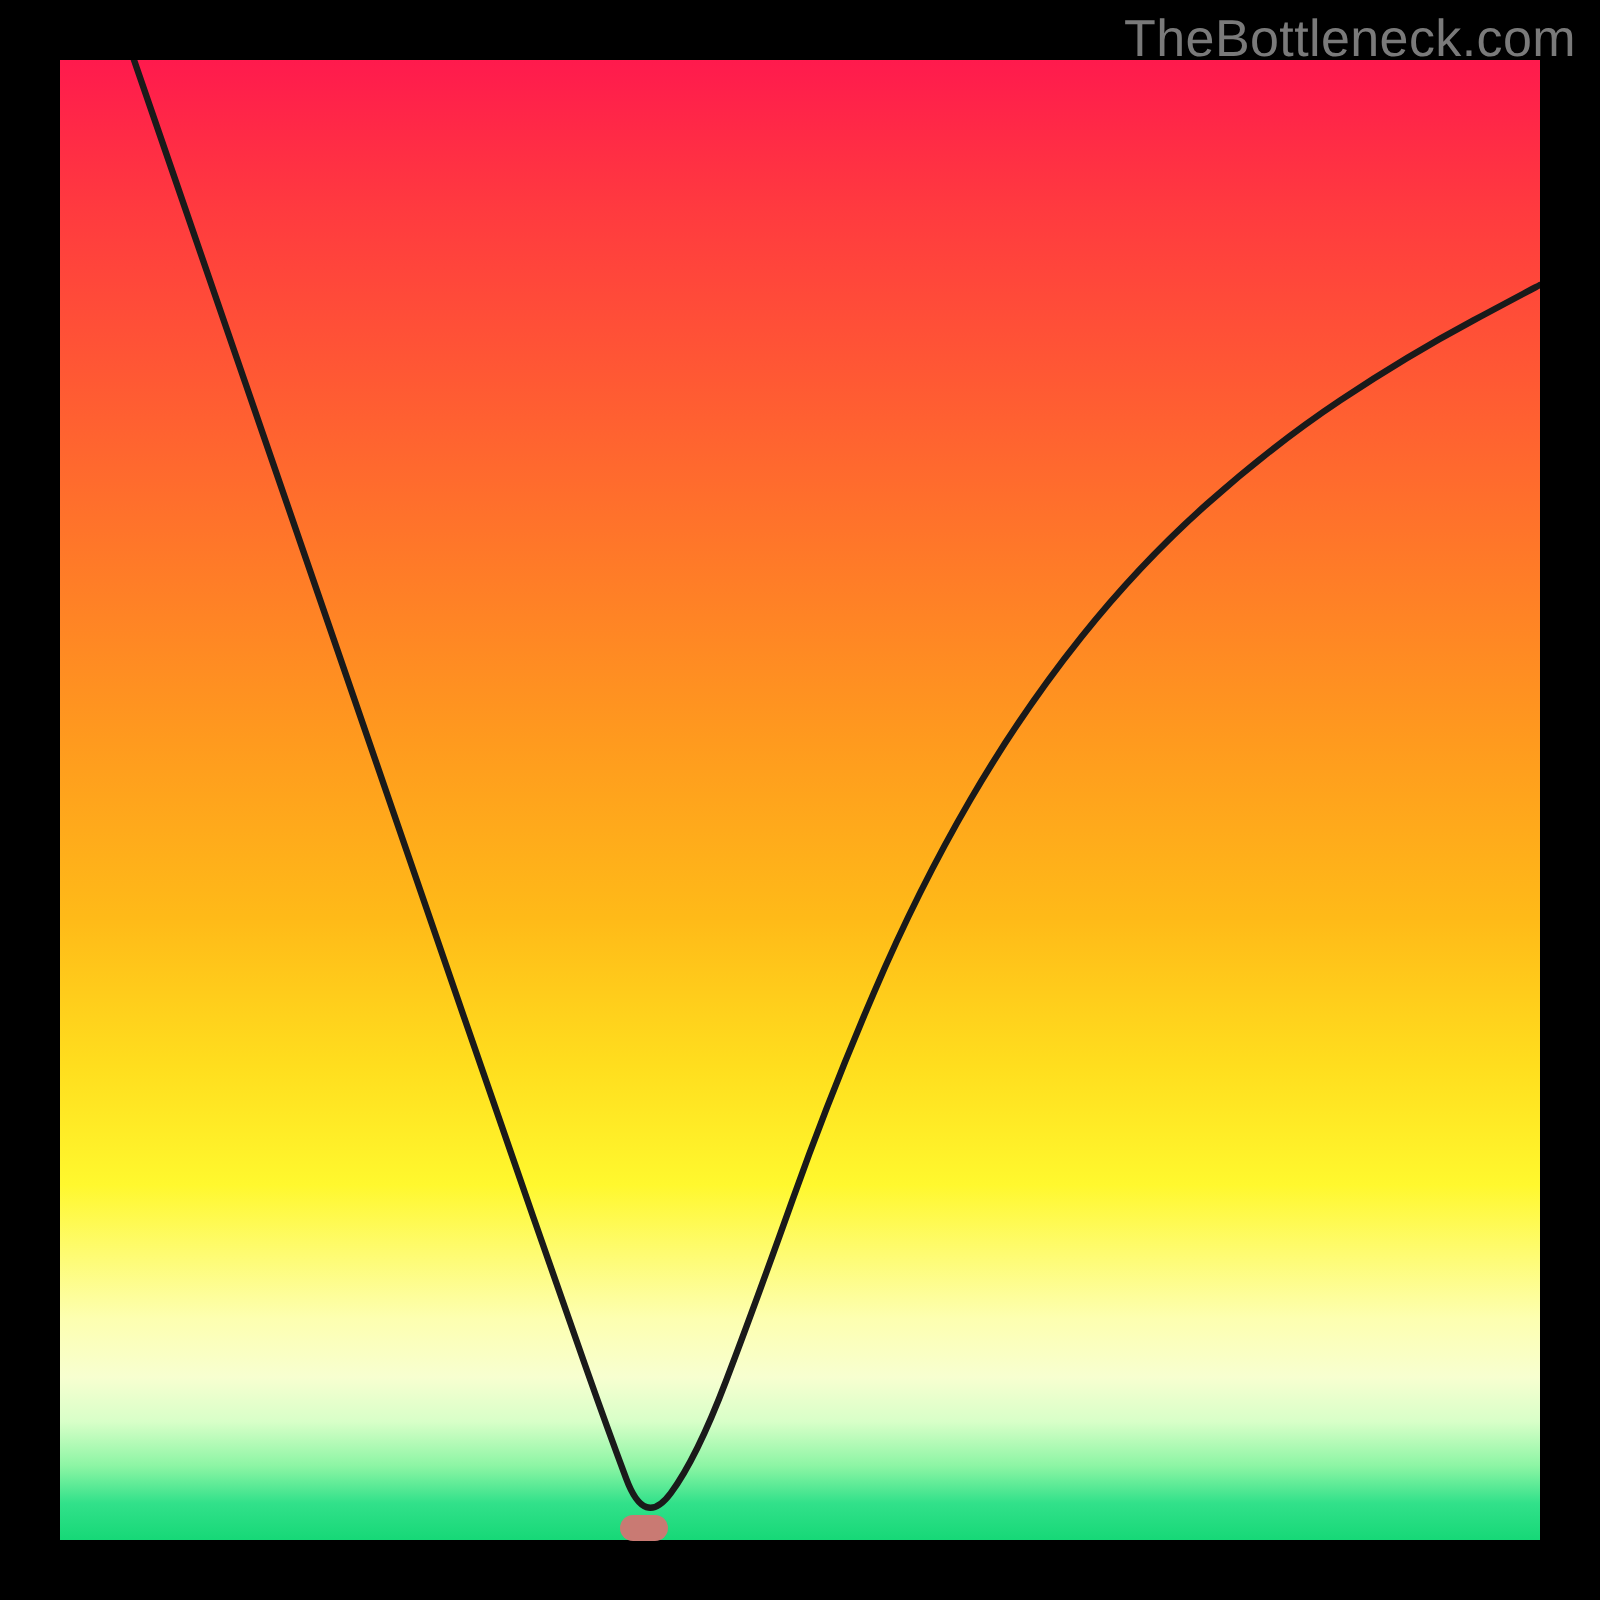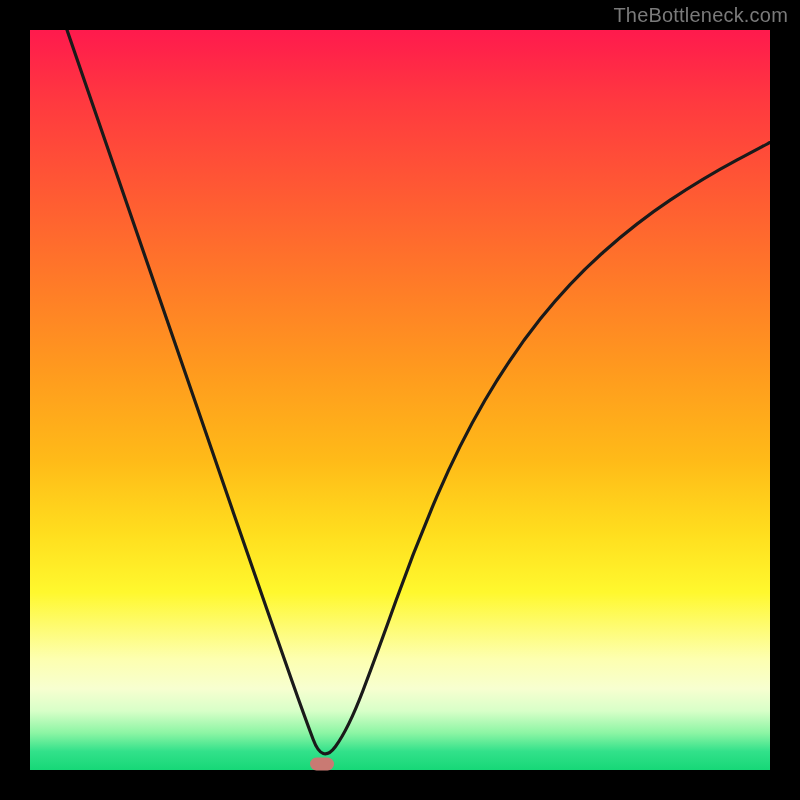--- a/index.html
+++ b/index.html
@@ -48,21 +48,21 @@
     height: 13px;
     border-radius: 7px;
     background: #c97a73;
     transform: translate(-50%, -50%);
   }
   .watermark {
     position: absolute;
     top: 4px;
     right: 12px;
     color: #7a7a7a;
-    font-size: 20px;
+    font-size: 26px;
     font-weight: 500;
     letter-spacing: 0.2px;
     user-select: none;
   }
   svg.curve {
     position: absolute;
     left: 0;
     top: 0;
     width: 740px;
     height: 740px;

